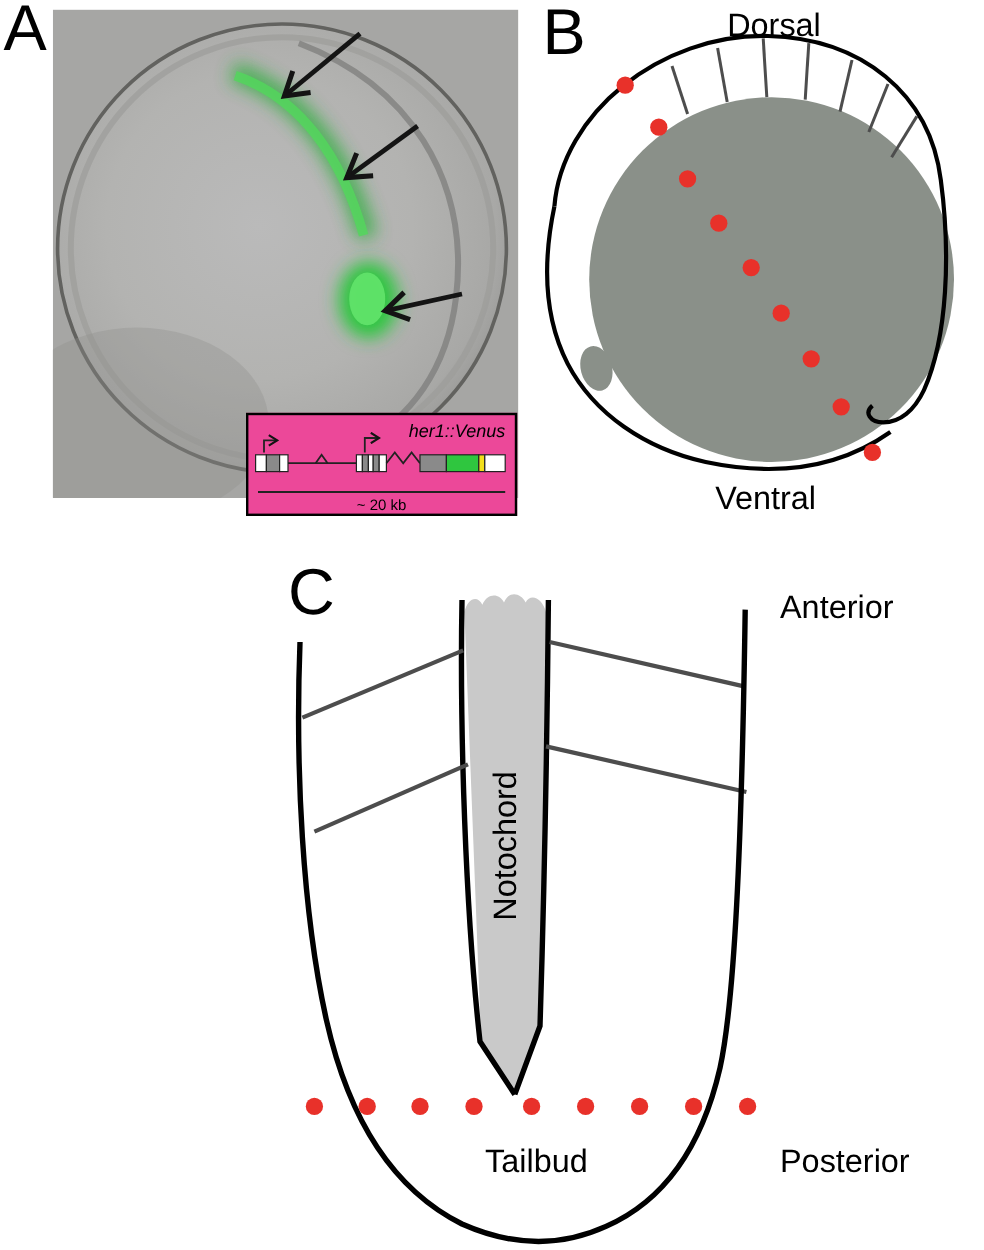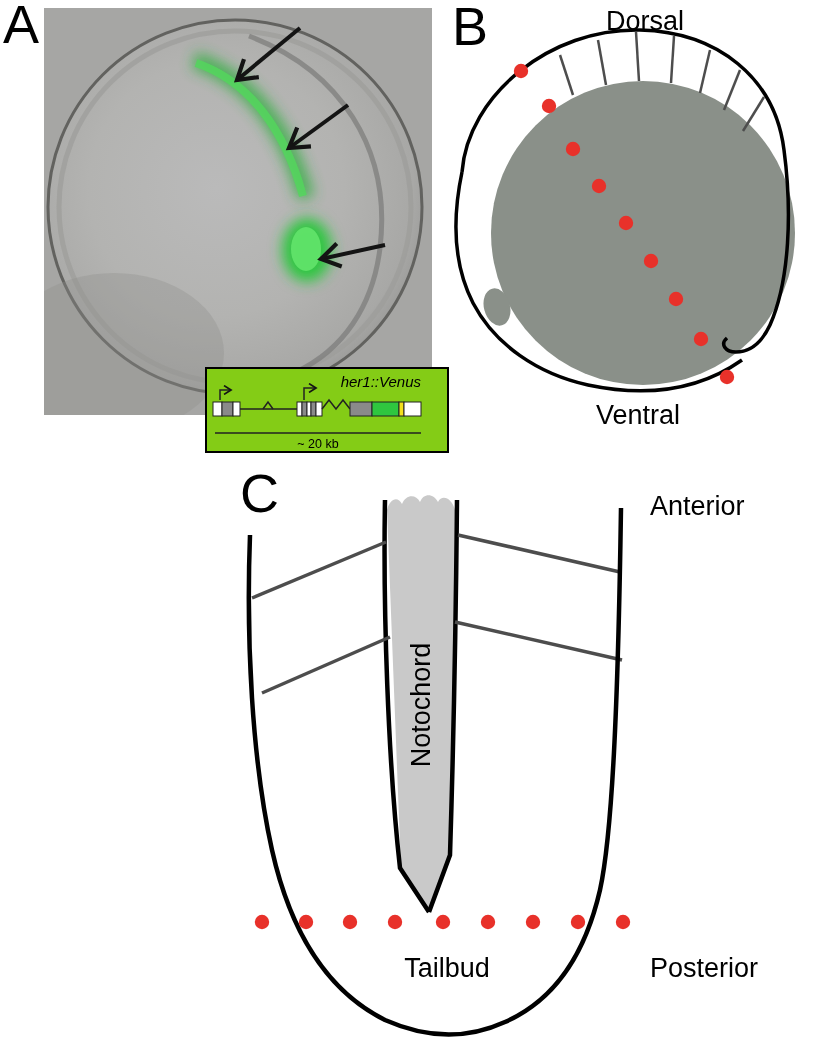--- a/index.html
+++ b/index.html
@@ -13,21 +13,21 @@
   .anno{font-size:27px}
   .red-dot{fill:var(--red-dot,#e8312a)}
   .gray-fill{fill:var(--body-gray,#8a9089)}
   .somite{stroke:var(--somite-line,#4d4d4d);fill:none}
   .blk{stroke:var(--outline-black,#000);fill:none}
   .noto{fill:var(--notochord-gray,#c9c9c9)}
   .venus{fill:var(--venus-green,#2fc63f)}
   .cgray{fill:var(--construct-gray,#8a8a8a)}
   .cyellow{fill:var(--yellow-marker,#f2df1c)}
   .micro-wrap{position:absolute;left:44px;top:8px;width:388px;height:407px}
-  .inset{position:absolute;left:205px;top:367px;width:244px;height:86px;background:#84cc16;border:2px solid #000}
+  .inset{position:absolute;left:205px;top:344px;width:226px;height:86px;background:#ec4899;border:2px solid #000}
   .panel-b{position:absolute;left:440px;top:0;width:380px;height:450px}
   .panel-c{position:absolute;left:0;top:460px;width:820px;height:582px}
   .construct-box{stroke:#222;stroke-width:1}
   .construct-line{stroke:#222;stroke-width:1.5;fill:none}
   .inset-title{font-style:italic;font-size:15px}
   .scale-text{font-size:12.5px}
 </style>
 </head>
 <body>
 

